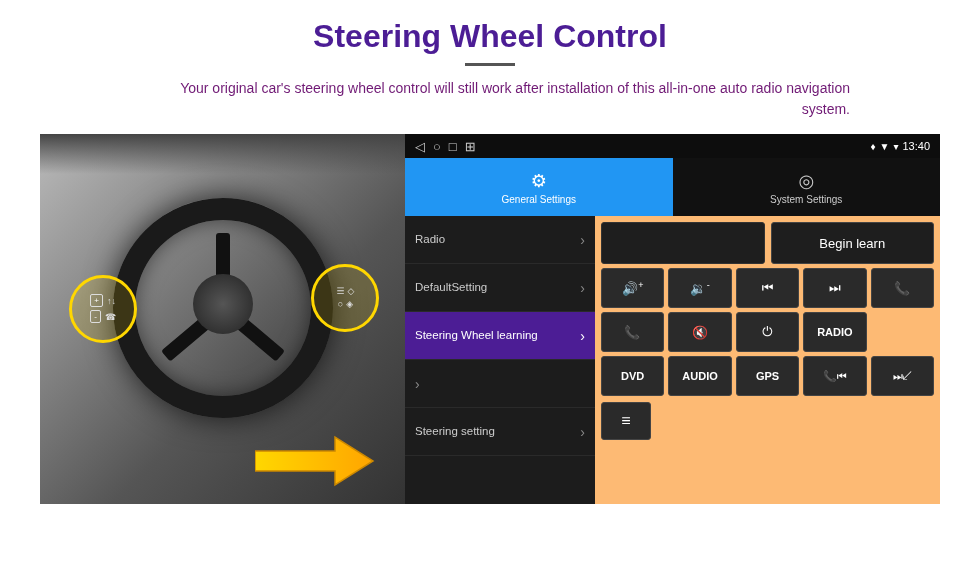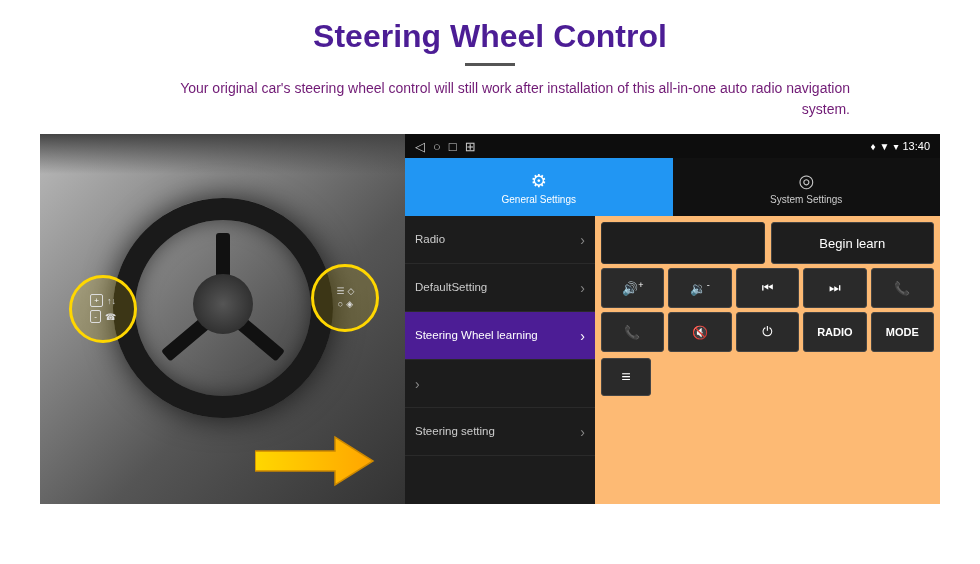--- a/index.html
+++ b/index.html
@@ -460,25 +460,39 @@
             </div>
             <div class="grid-btn">
               <span>🔇</span>
             </div>
             <div class="grid-btn">
               <span>⏻</span>
             </div>
             <div class="grid-btn text-btn">
               <span>RADIO</span>
             </div>
+          </div>
+
+          <div class="btn-grid">
             <div class="grid-btn text-btn">
-              <span>MODE</span>
-            </div>
-          </div>
-
+              <span>DVD</span>
+            </div>
+            <div class="grid-btn text-btn">
+              <span>AUDIO</span>
+            </div>
+            <div class="grid-btn text-btn">
+              <span>GPS</span>
+            </div>
+            <div class="grid-btn">
+              <span style="font-size:11px;">📞⏮</span>
+            </div>
+            <div class="grid-btn">
+              <span style="font-size:11px;">⏭↙</span>
+            </div>
+          </div>
 
           <div style="display:flex;gap:4px;margin-top:2px;">
             <div class="small-icon-btn" style="width:50px;">
               <span>≡</span>
             </div>
           </div>
 
         </div>
       </div>
     </div>

